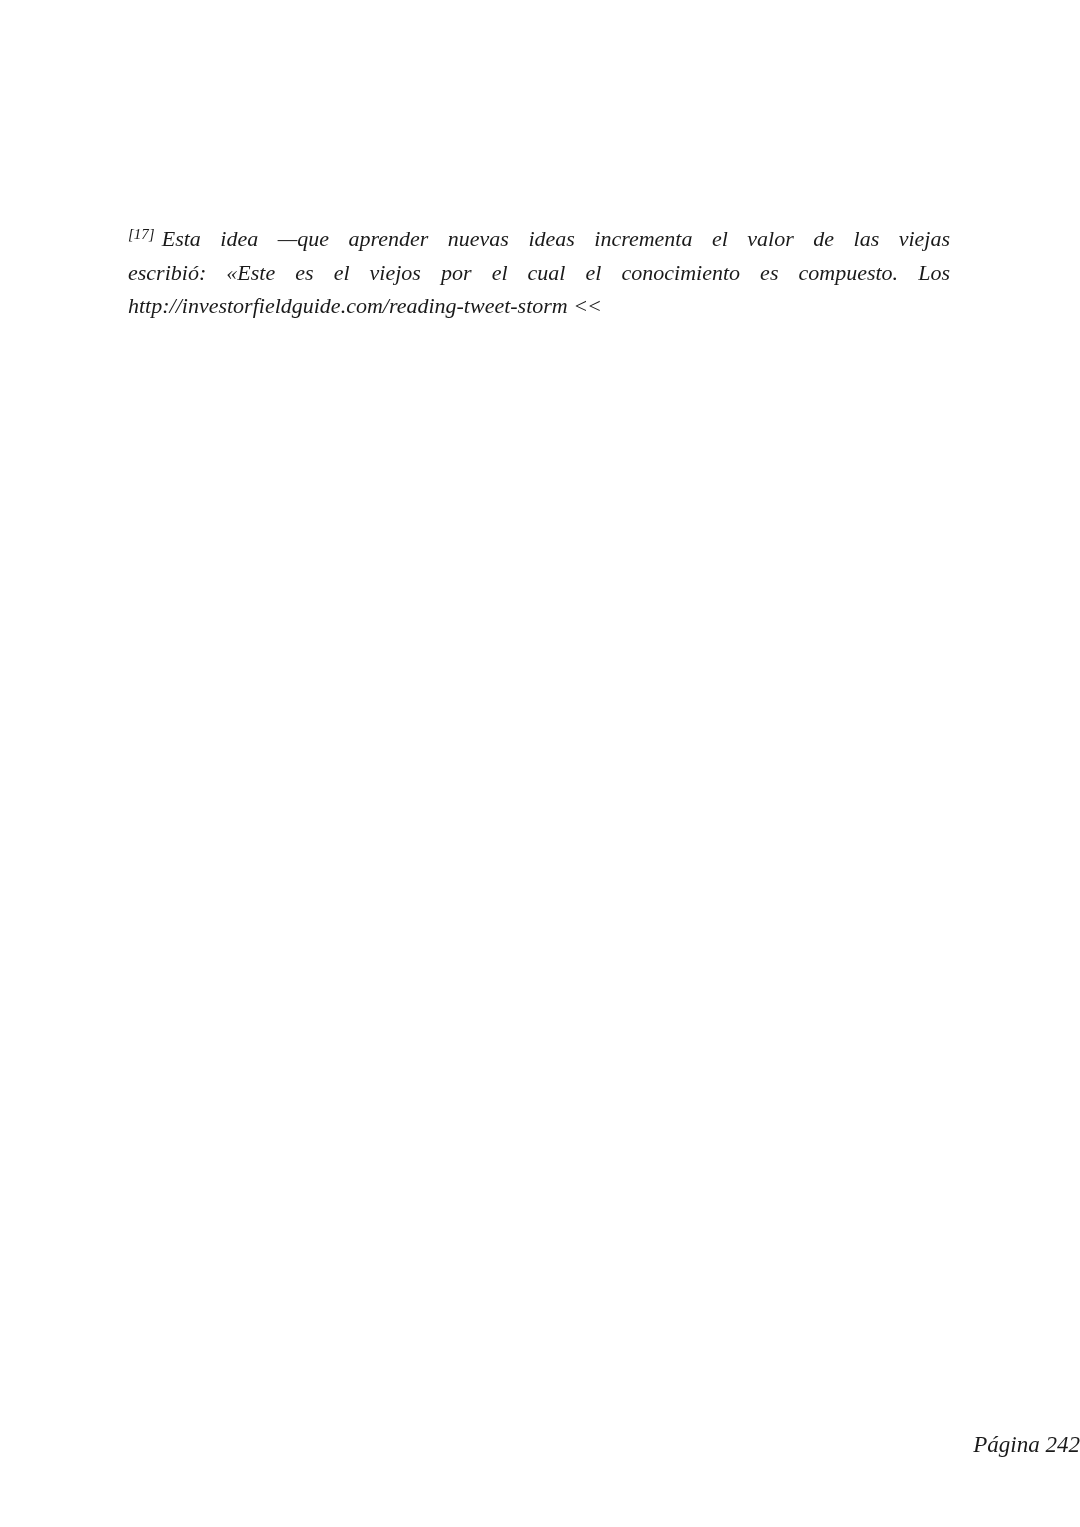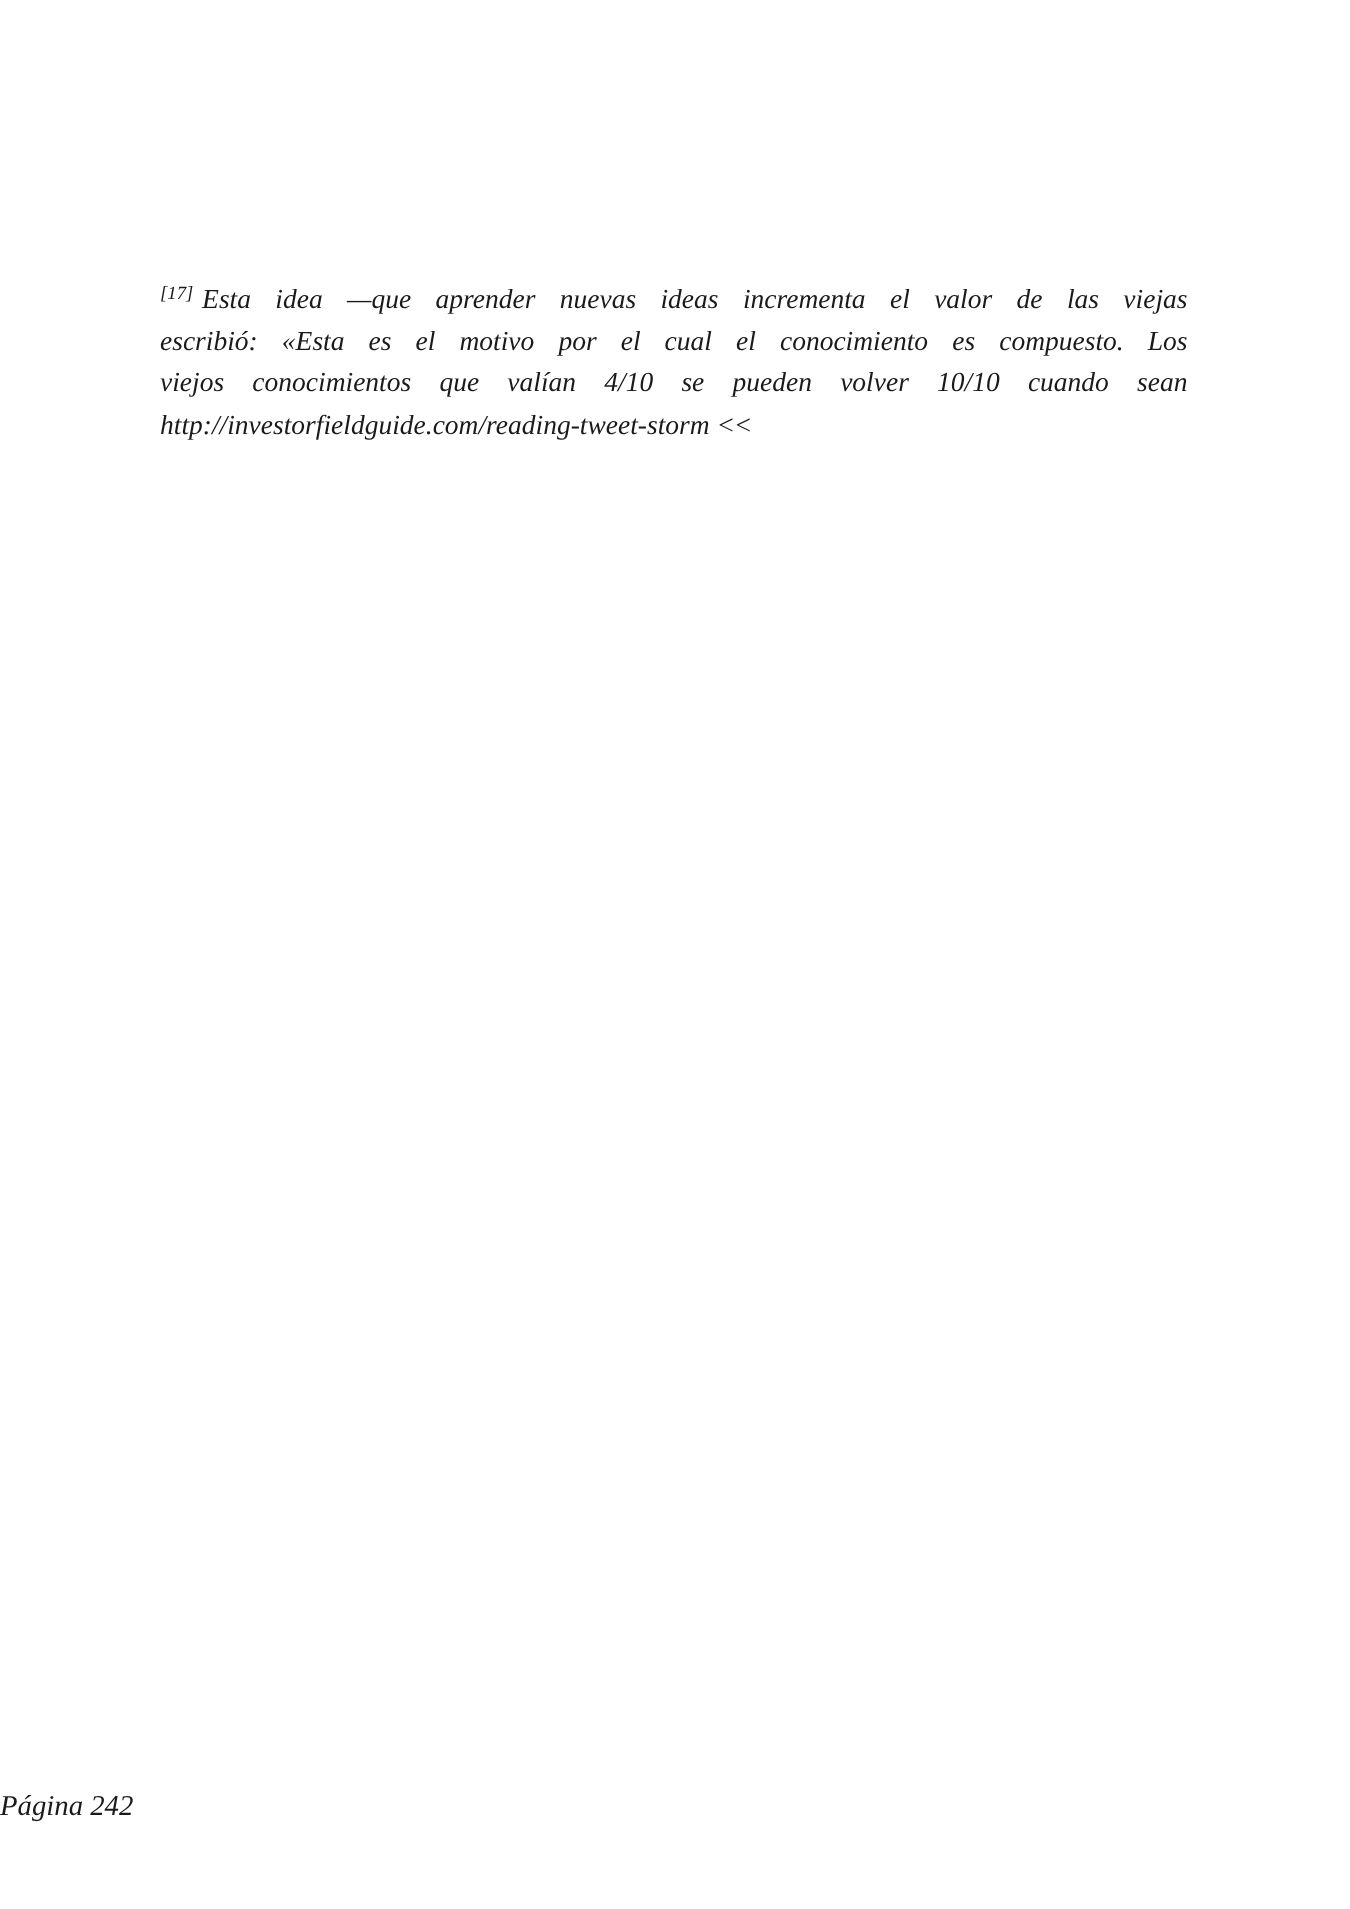--- a/index.html
+++ b/index.html
@@ -43,39 +43,38 @@
     margin-right: 7px;
   }
   .fn-backref {
     letter-spacing: -1px;
   }
   .footer {
     position: absolute;
     left: 0;
     top: 1430px;
     width: 100%;
-    text-align: left;
+    text-align: right;
     font-size: 23px;
     line-height: 30px;
     color: #1a1a1a;
   }
 </style>
 </head>
 <body>
 
 <div class="page">
 
   <div class="footnote">
 
     <div class="fn-line"><sup class="fn-marker">[17]</sup><span class="fn-text">Esta idea —que aprender nuevas ideas incrementa el valor de las viejas</span></div>
 
 
-    <div class="fn-line">escribió: «Esta es el motivo por el cual el conocimiento es compuesto. Los</div>
+    <div class="fn-line">escribió: «Este es el viejos por el cual el conocimiento es compuesto. Los</div>
 
-    <div class="fn-line">viejos conocimientos que valían 4/10 se pueden volver 10/10 cuando sean</div>
 
 
     <div class="fn-line fn-line--last">
       <span class="fn-url">http://investorfieldguide.com/reading-tweet-storm</span>
       <span class="fn-backref">&lt;&lt;</span>
     </div>
 
   </div>
 
   <div class="footer">

